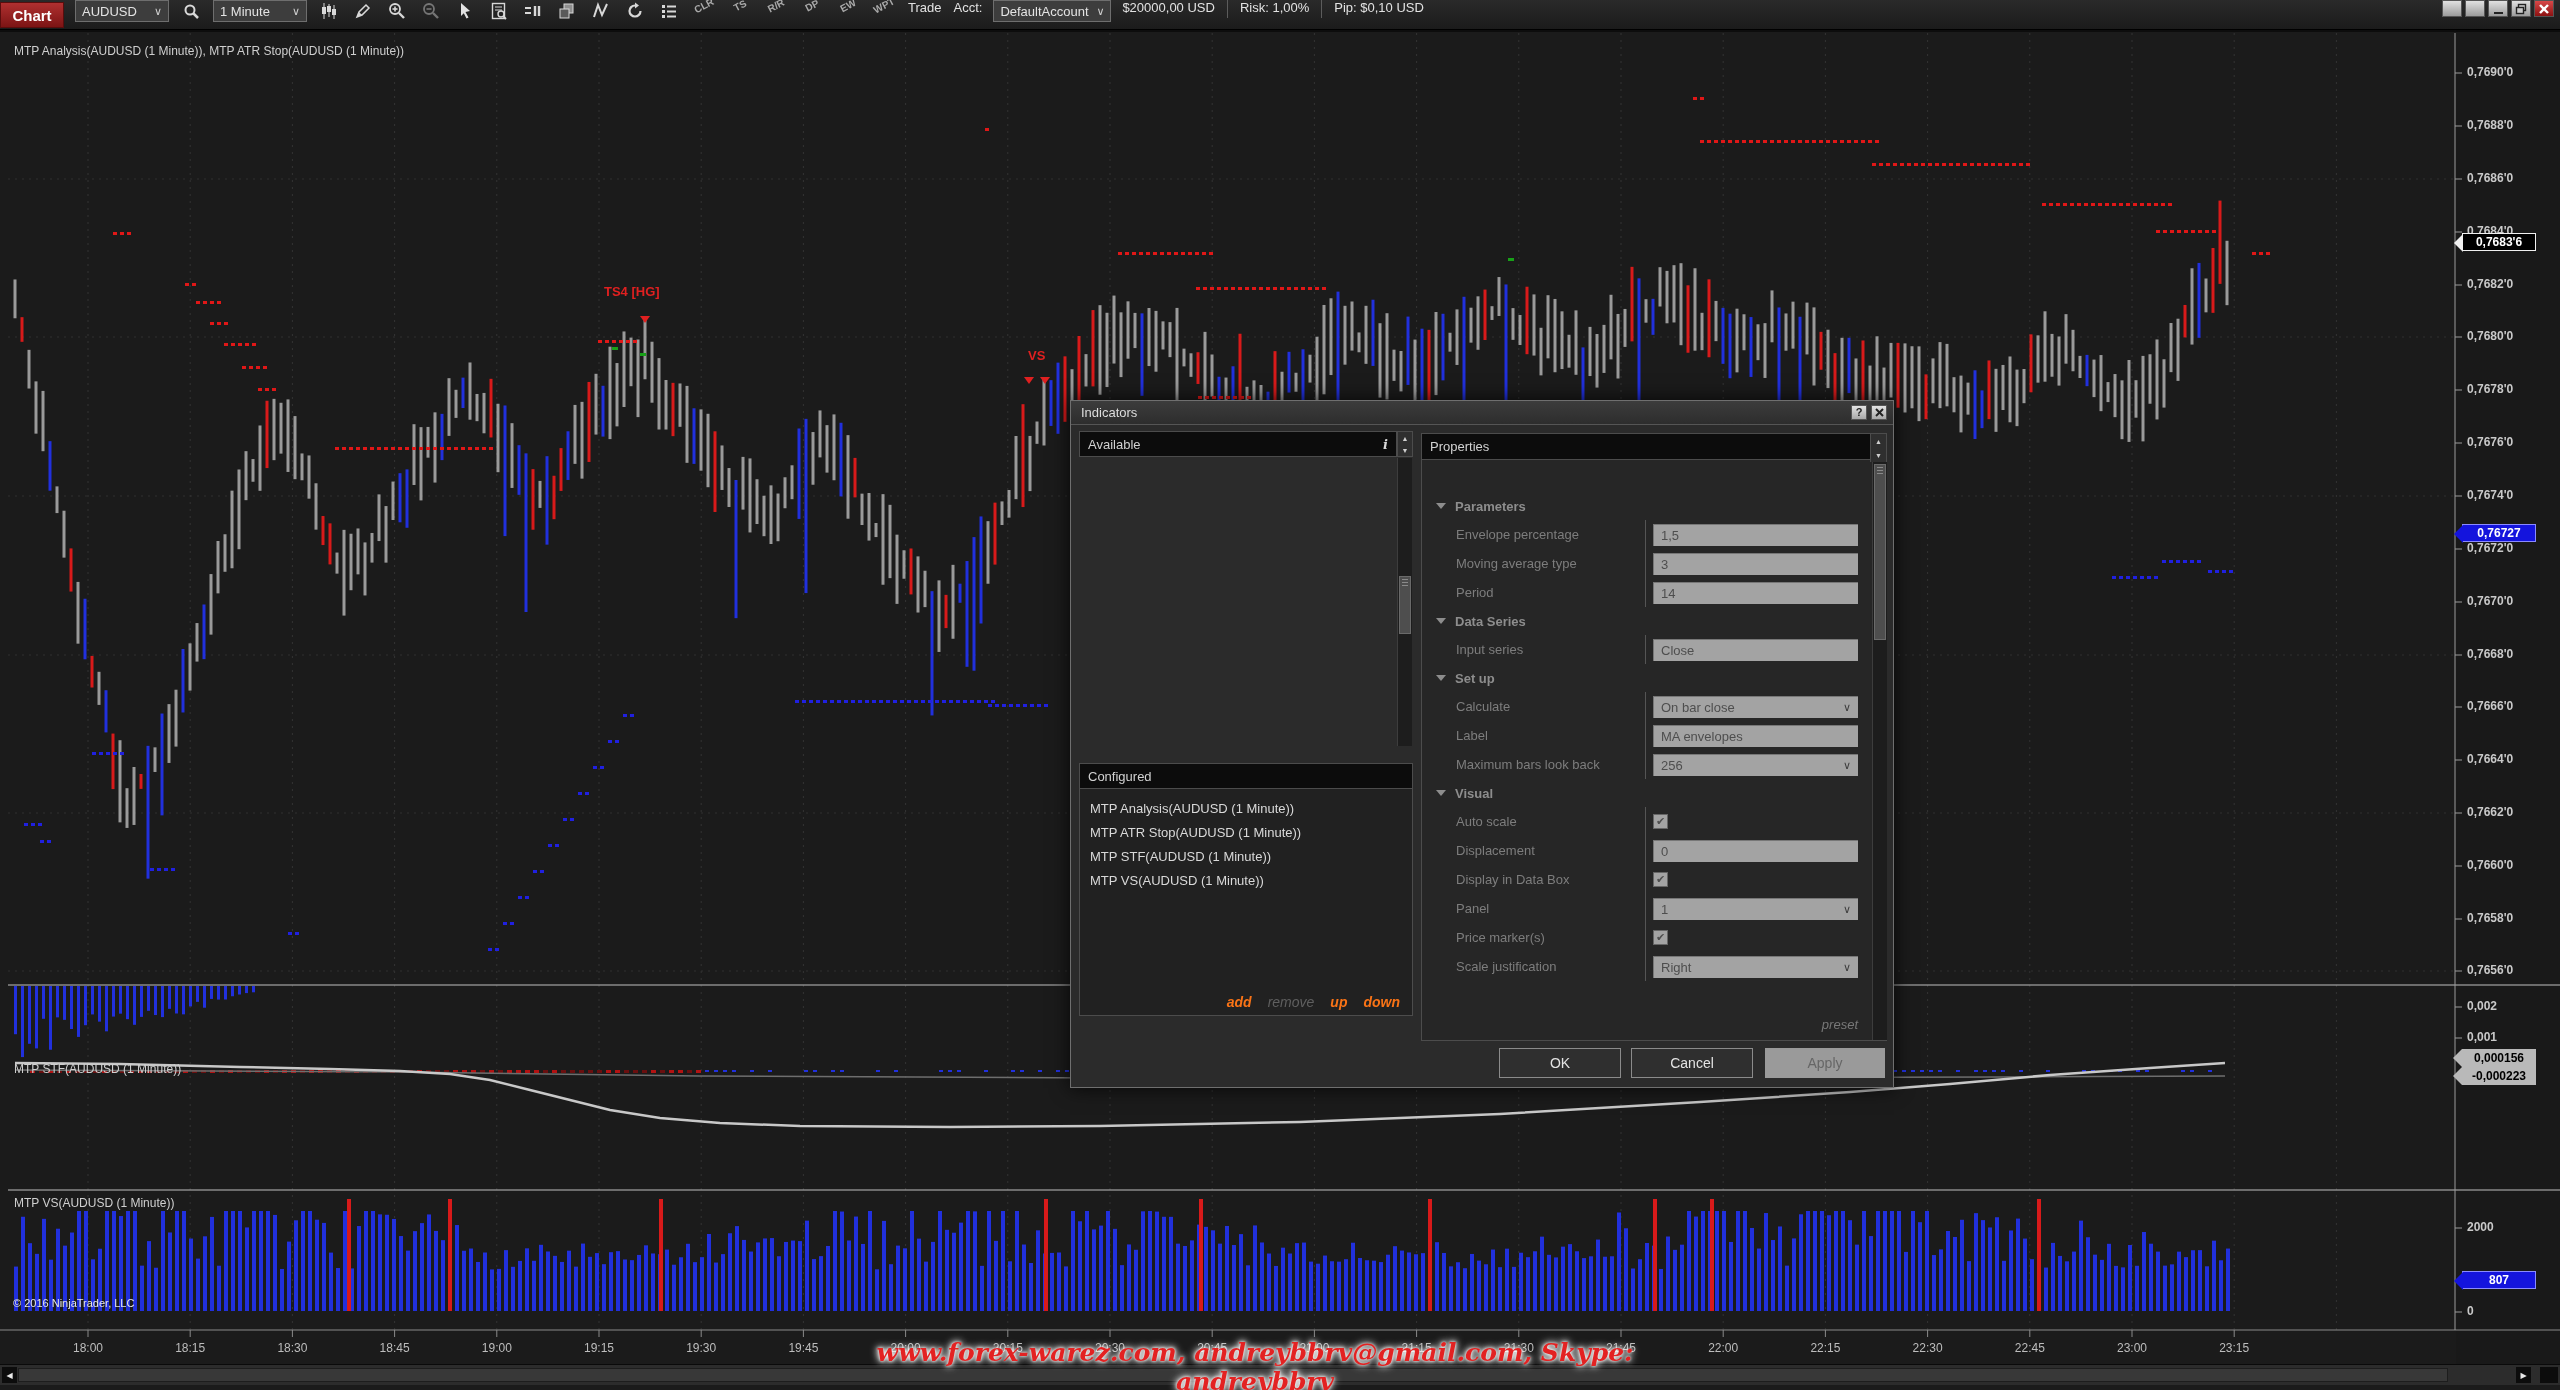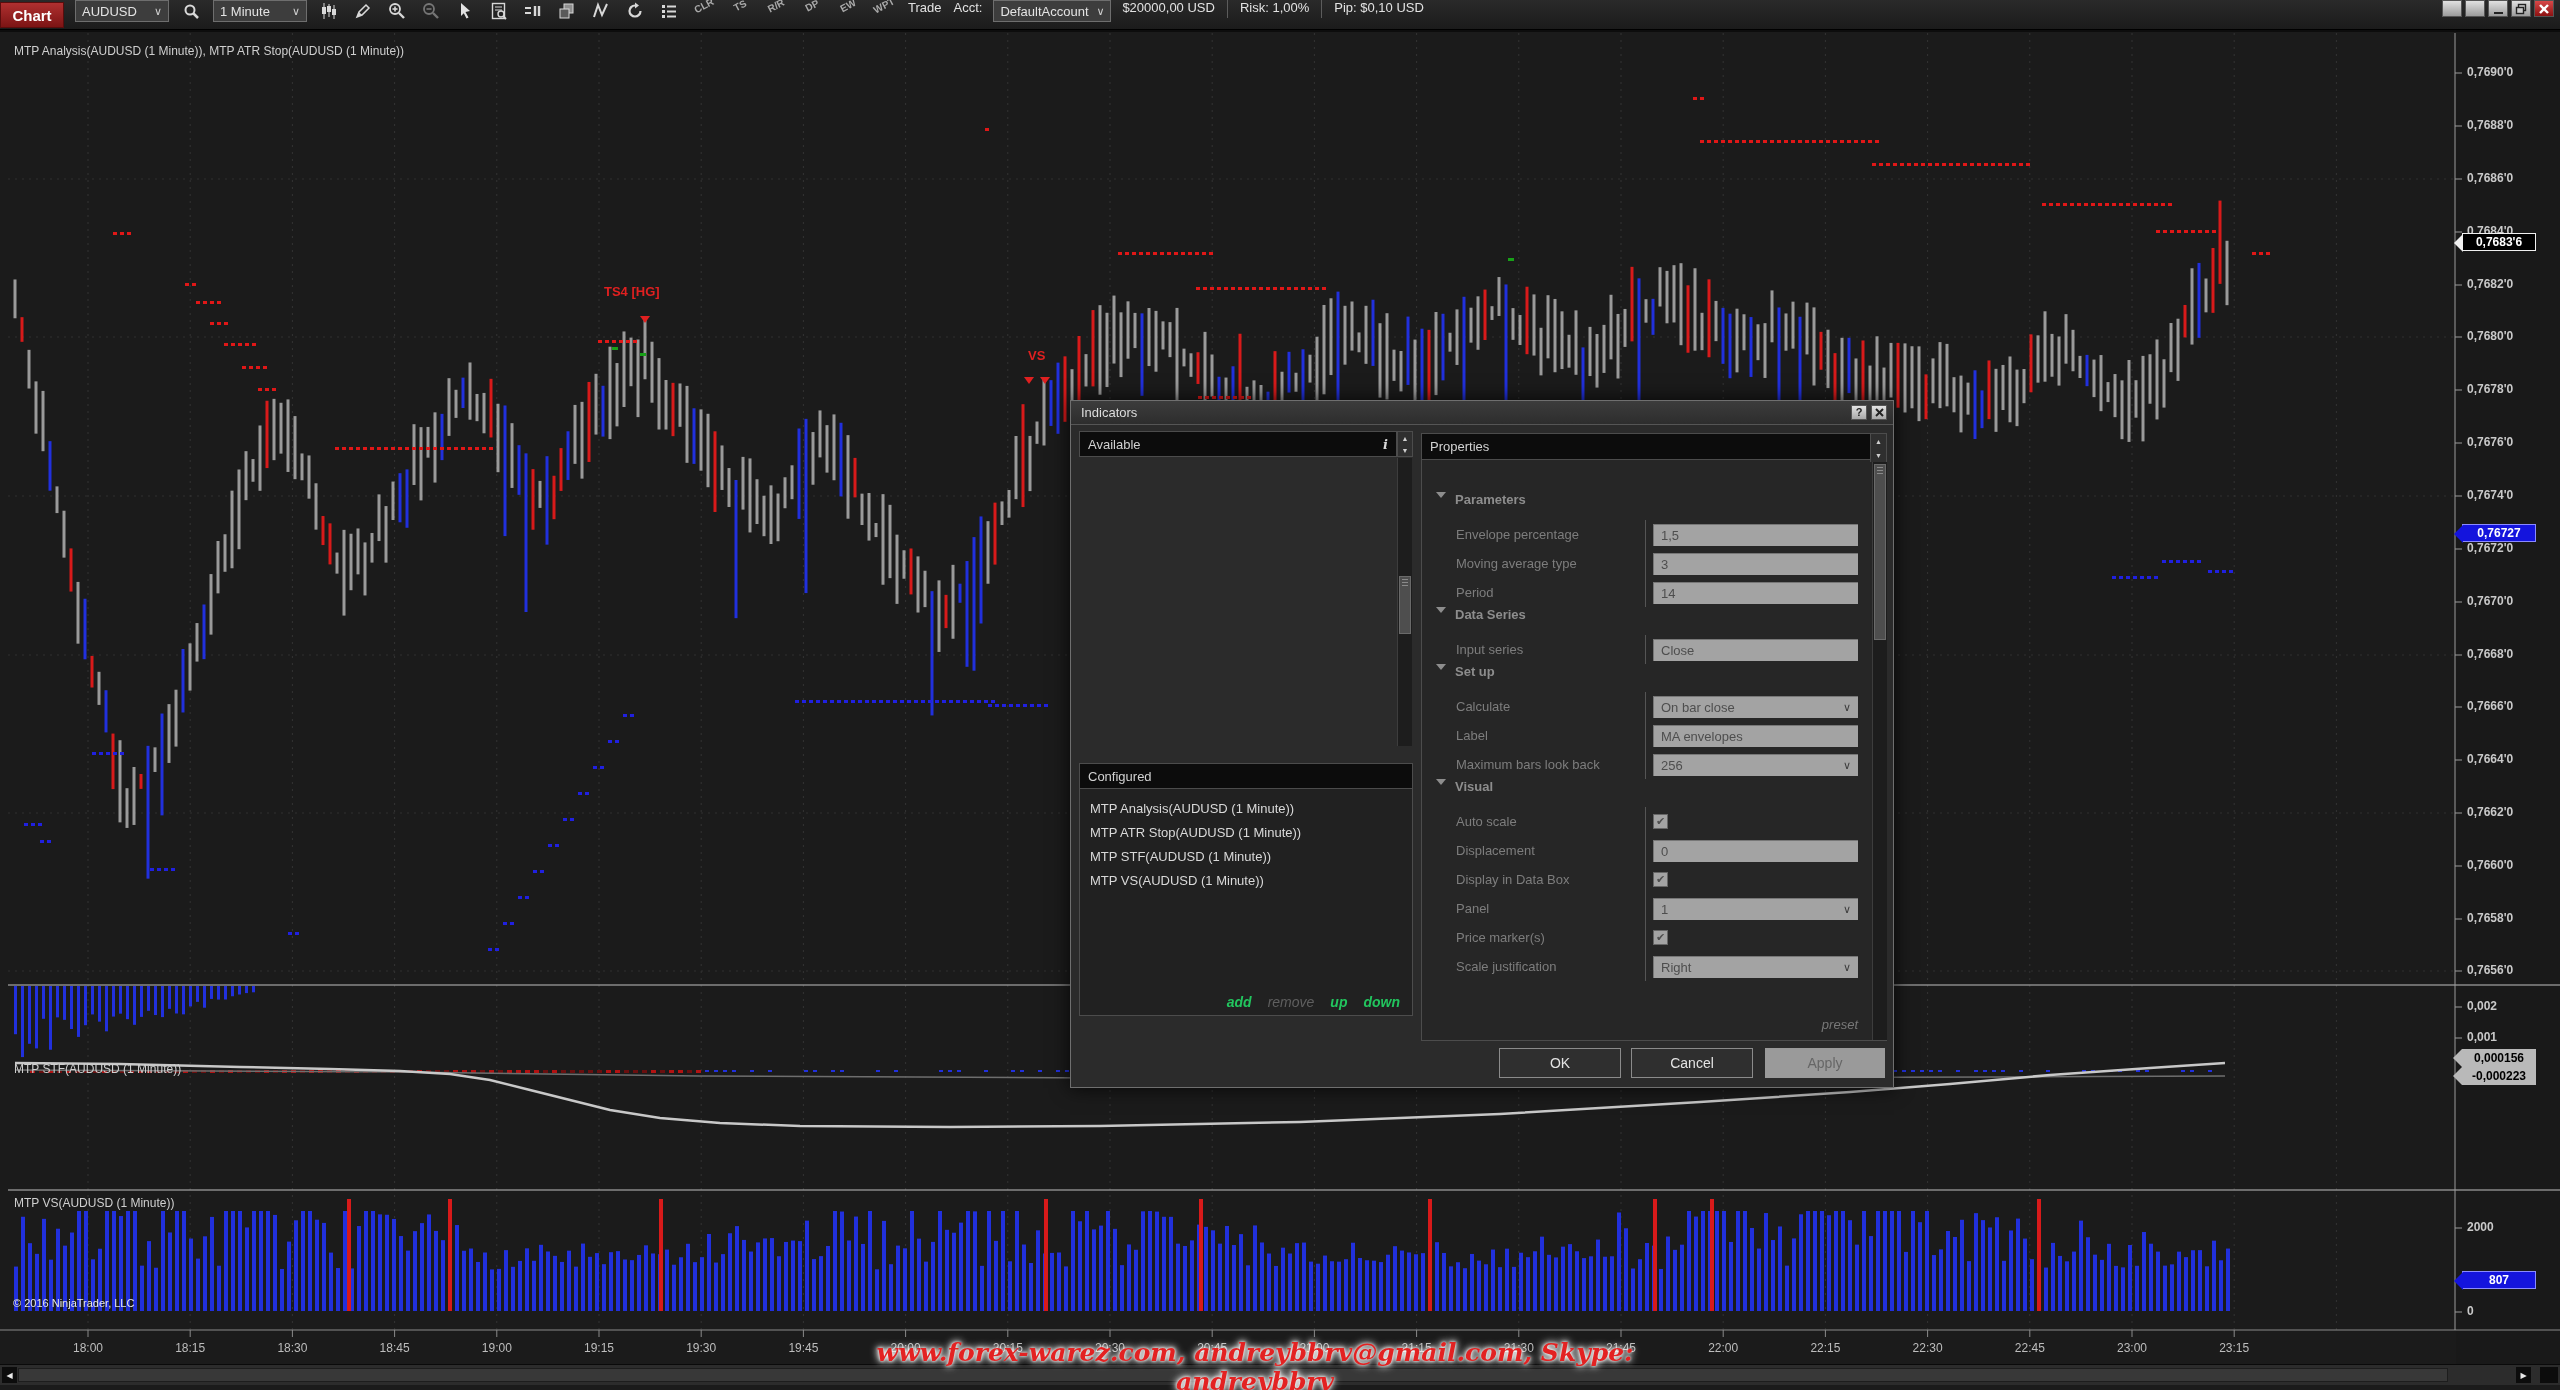--- a/index.html
+++ b/index.html
@@ -64,25 +64,25 @@
   .lh{position:absolute;height:26px;background:#0c0c0c;border:1px solid #4c4c4c;display:flex;align-items:center;
     padding:0 8px;color:#d2d2d2;}
   .spinner{position:absolute;width:16px;background:#2f2f2f;border:1px solid #4c4c4c;display:flex;flex-direction:column;
     align-items:center;justify-content:space-around;color:#cfcfcf;font-size:7px;}
   .listbox{position:absolute;background:#212121;border:1px solid #4c4c4c;border-top:none;overflow:hidden;}
   .litem{height:24px;line-height:24px;padding-left:10px;color:#d9d9d9;white-space:nowrap;}
   .vscroll{position:absolute;width:15px;background:#1d1d1d;border-left:1px solid #3d3d3d;}
   .vthumb{position:absolute;left:1px;width:12px;background:#4e4e4e;border:1px solid #6a6a6a;}
   .vthumb i{display:block;height:1px;background:#8a8a8a;margin:2px 2px 1px 2px;}
   #conf-links{position:absolute;right:12px;bottom:5px;display:flex;gap:16px;font-size:14px;font-style:italic;font-weight:bold;}
-  #conf-links .lk{color:#22c55e;}
+  #conf-links .lk{color:#f97316;}
   #conf-links .lk.disabled{color:#5f5f5f;font-weight:normal;}
   #props-box{position:absolute;left:350px;top:32px;width:466px;height:608px;border:1px solid #4c4c4c;background:#262626;}
   #props-body{position:absolute;left:0;top:28px;width:450px;bottom:0;padding-top:30px;overflow:hidden;}
-  .prop-group{height:28px;display:flex;padding-left:14px;gap:9px;}
+  .prop-group{height:28px;display:flex;align-items:center;padding-left:14px;gap:9px;}
   .prop-group .tri{width:0;height:0;border-left:5px solid transparent;border-right:5px solid transparent;border-top:6px solid #8d8d8d;}
   .prop-group .pg-label{color:#8d8d8d;font-weight:bold;}
   .prop-row{height:29px;display:flex;align-items:stretch;}
   .pr-label{width:223px;display:flex;align-items:center;padding-left:34px;color:#7d7d7d;}
   .pr-field-col{width:227px;border-left:1px solid #555;display:flex;align-items:center;padding-left:7px;}
   .pr-field{width:205px;height:22px;background:#a3a3a3;border-top:1px solid #777;border-left:1px solid #777;
     color:#4e4e4e;display:flex;align-items:center;padding:0 7px;}
   .pr-field .chev{margin-left:auto;color:#3c3c3c;font-size:11px;}
   .pr-check{width:15px;height:15px;background:#a3a3a3;border:1px solid #666;color:#4e4e4e;font-size:11px;
     line-height:13px;text-align:center;}

